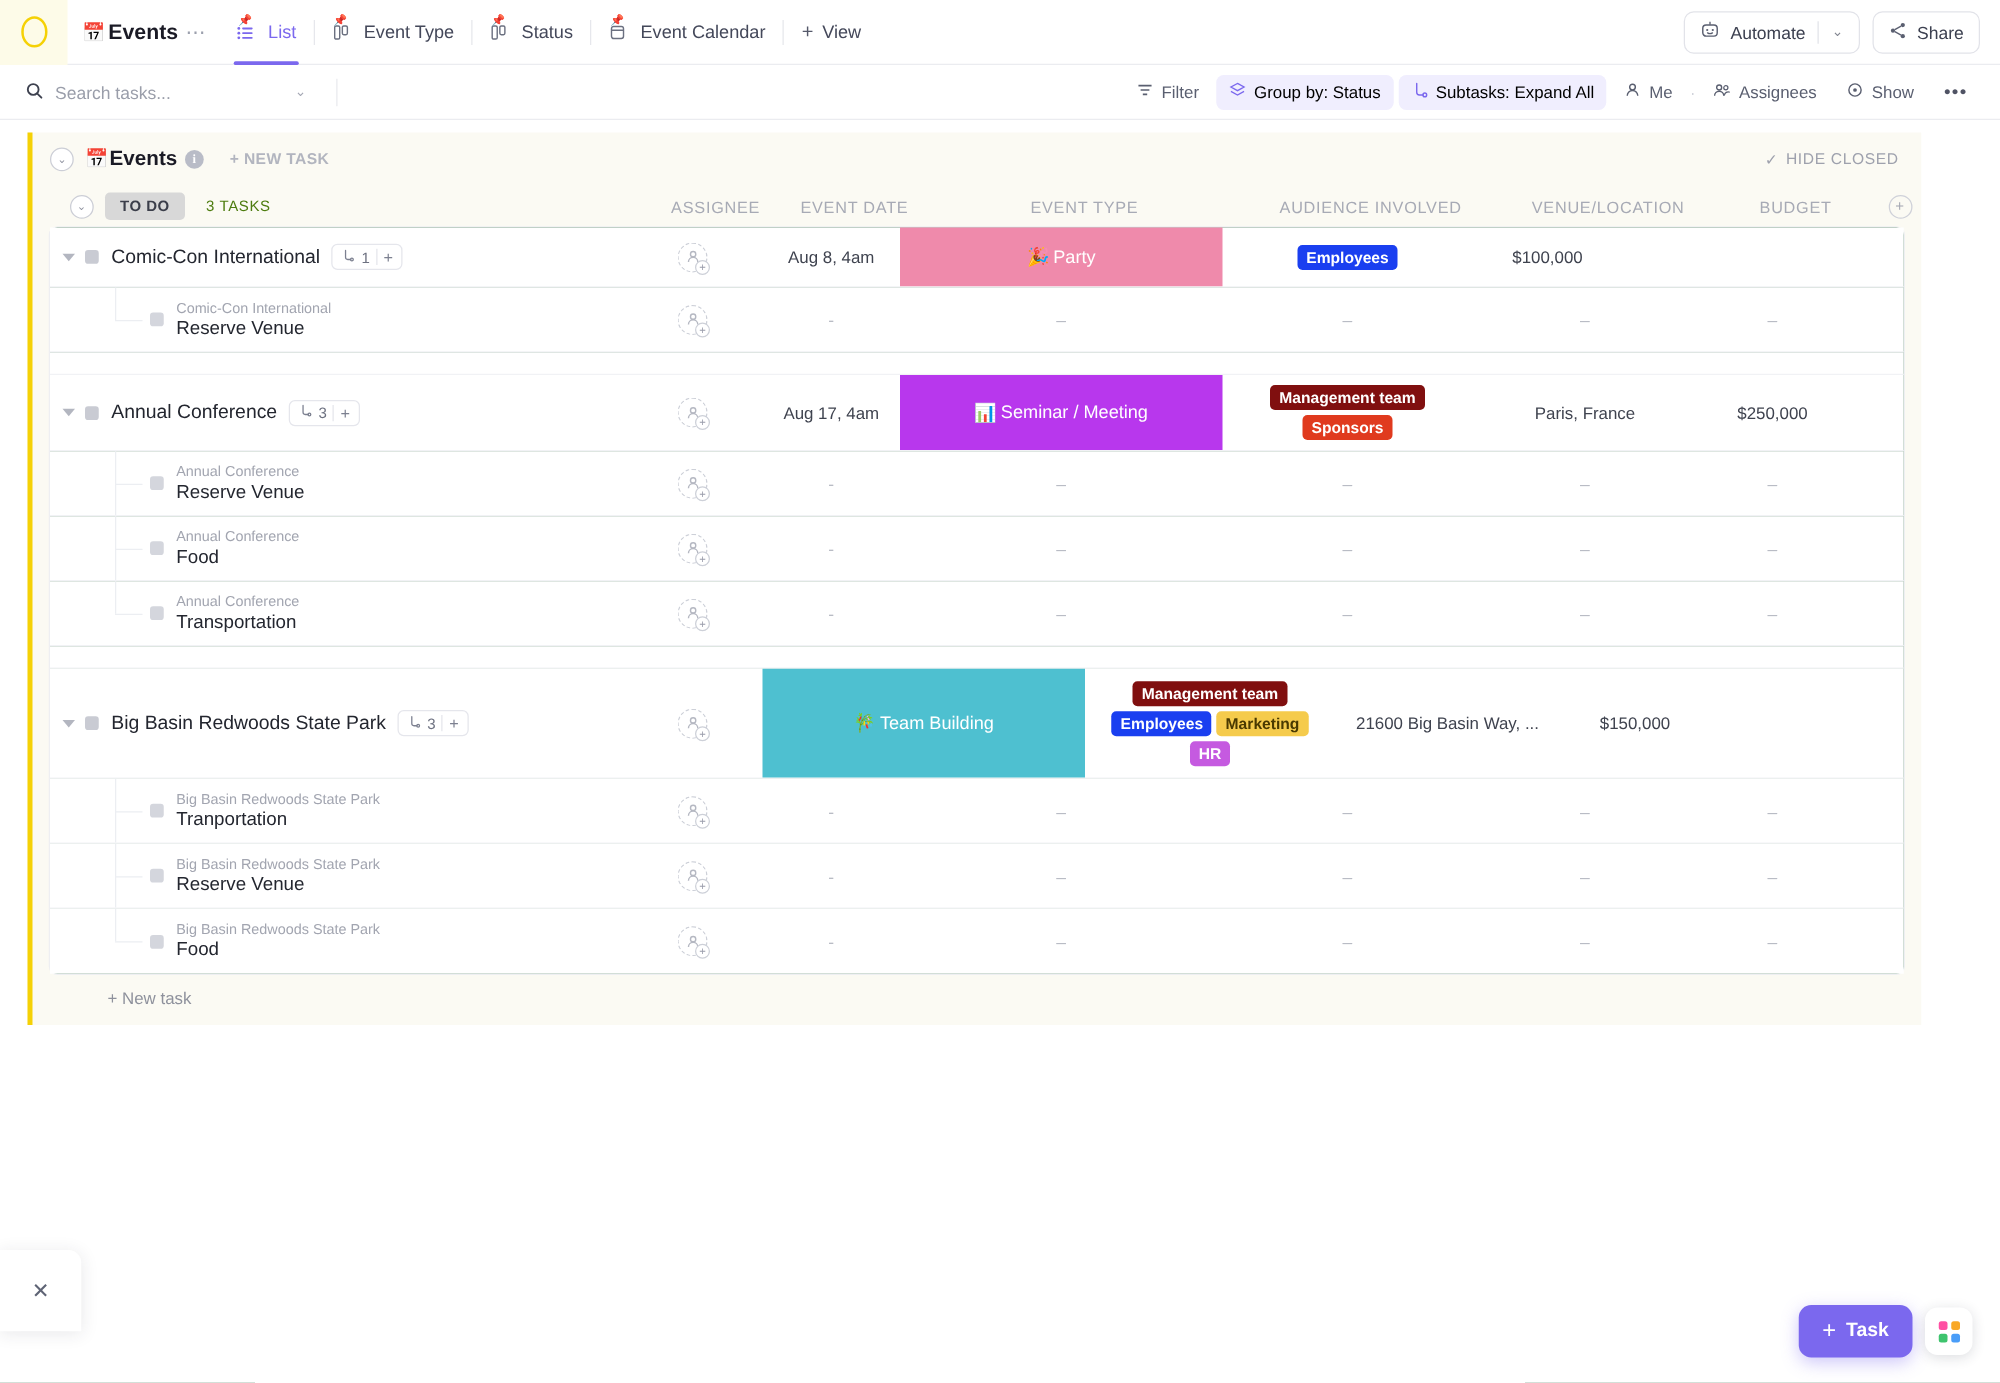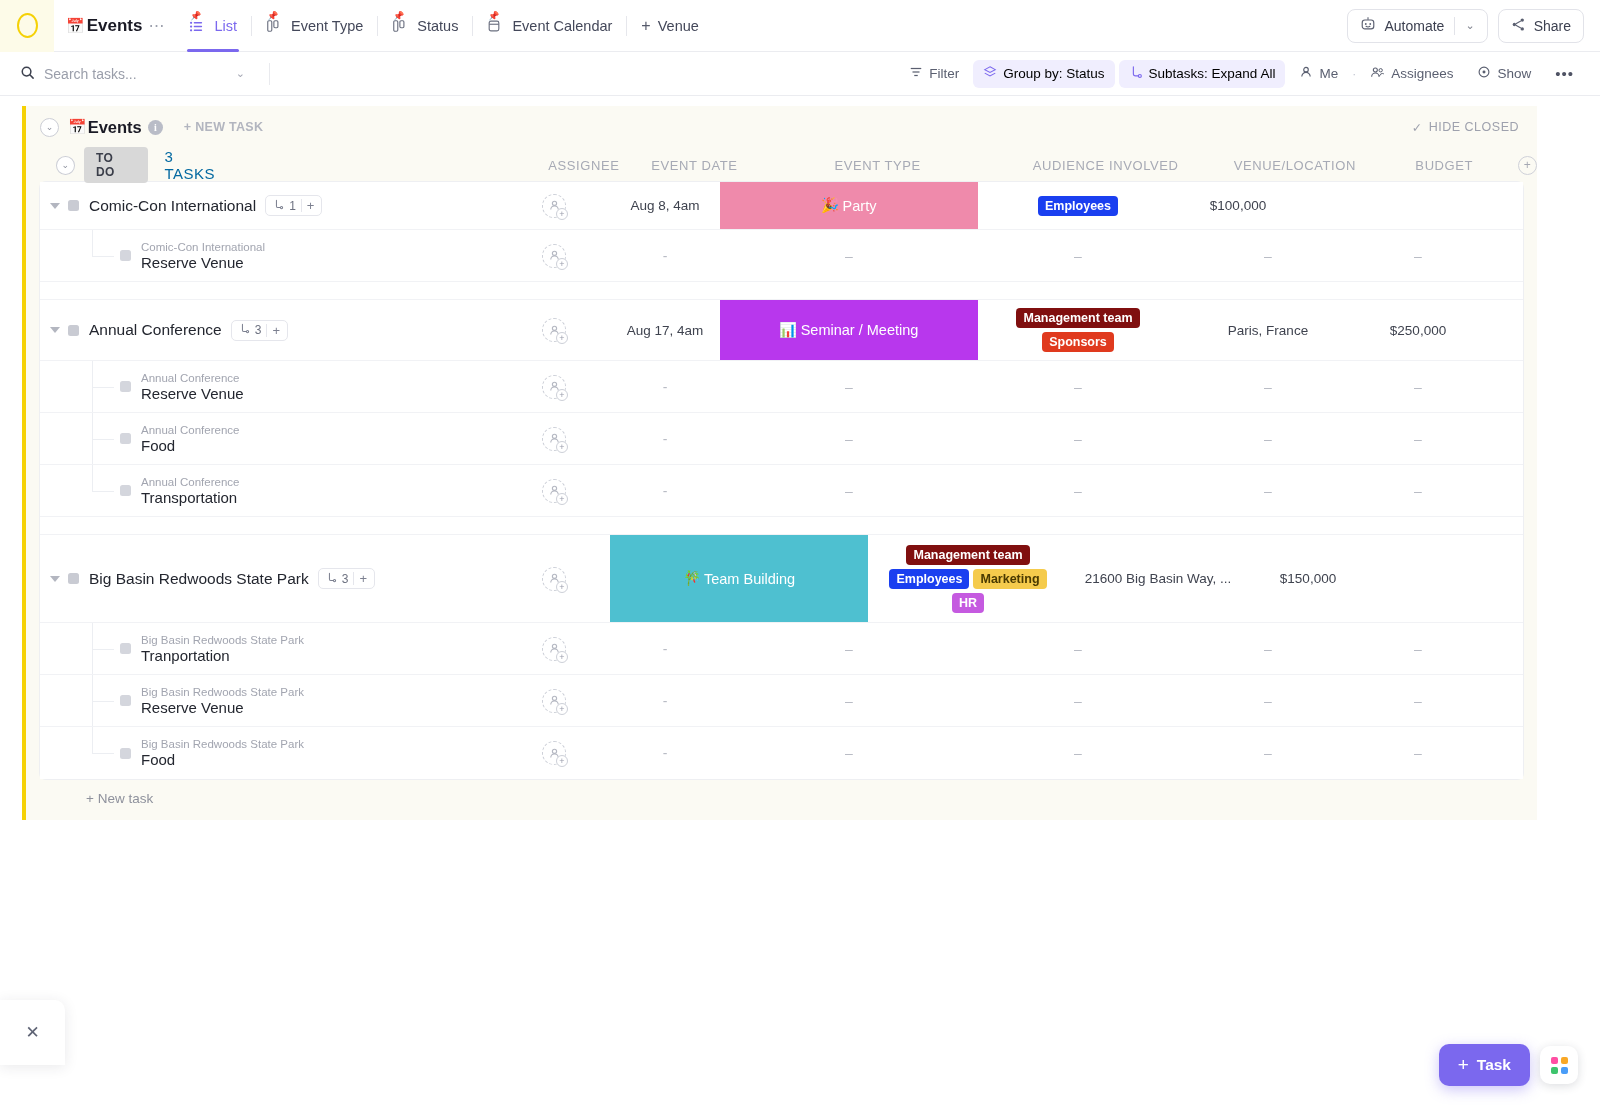--- a/index.html
+++ b/index.html
@@ -117,21 +117,21 @@
   .group-header {
     display: flex; align-items: center;
     height: 34px; padding-left: 30px;
     font-size: 12px; letter-spacing: .6px;
   }
   .status-chip {
     background: #d8d8d8; color: #3b3e4a; font-weight: 700;
     padding: 4px 12px; border-radius: 4px; font-size: 12px; letter-spacing: .4px;
     margin-left: 9px; cursor: pointer;
   }
-  .task-count { color: #0369a1; margin-left: 17px; font-size: 15px; letter-spacing: .5px; }
+  .task-count { color: #4d7c0f; margin-left: 17px; font-size: 12px; letter-spacing: .5px; }
 
   
   .tbl { background: #14532d; border-radius: 6px; margin: 0 14px; box-shadow: 0 0 0 1px #eeeff2; }
   .col-head { font-size: 13px; color: #a7aab5; letter-spacing: .6px; text-align: center; }
 
   .row { display: flex; align-items: stretch; border-bottom: 1px solid #f1f2f5; background:#fff; }
   .row:last-child { border-bottom: none; }
   .row.parent { min-height: 48px; }
   .row.sub { min-height: 52px; }
   .row.spacer { height: 18px; border-bottom: 1px solid #f1f2f5; }
@@ -275,21 +275,21 @@
         <svg width="14" height="14" viewBox="0 0 16 16" style="margin-top:2px">
           <rect x="2.5" y="2.5" width="11" height="11" rx="2" fill="none" stroke="#6b7080" stroke-width="1.3"></rect>
           <line x1="2.5" y1="6" x2="13.5" y2="6" stroke="#6b7080" stroke-width="1.3"></line>
         </svg>
       </span>
       <span>Event Calendar</span>
     </div>
     <div class="view-sep"></div>
     <div class="view-tab">
       <span style="font-size:16px;color:#55596a;">+</span>
-      <span>Venue</span>
+      <span>View</span>
     </div>
   </div>
 
   <div class="topbar-right">
     <div class="btn-outline">
       <span>
         <svg width="16" height="16" viewBox="0 0 18 18">
           <rect x="2.5" y="4.5" width="13" height="10" rx="3" fill="none" stroke="#5a5f70" stroke-width="1.3"></rect>
           <circle cx="6.5" cy="9" r="1" fill="#5a5f70"></circle>
             <circle cx="11.5" cy="9" r="1" fill="#5a5f70"></circle>

